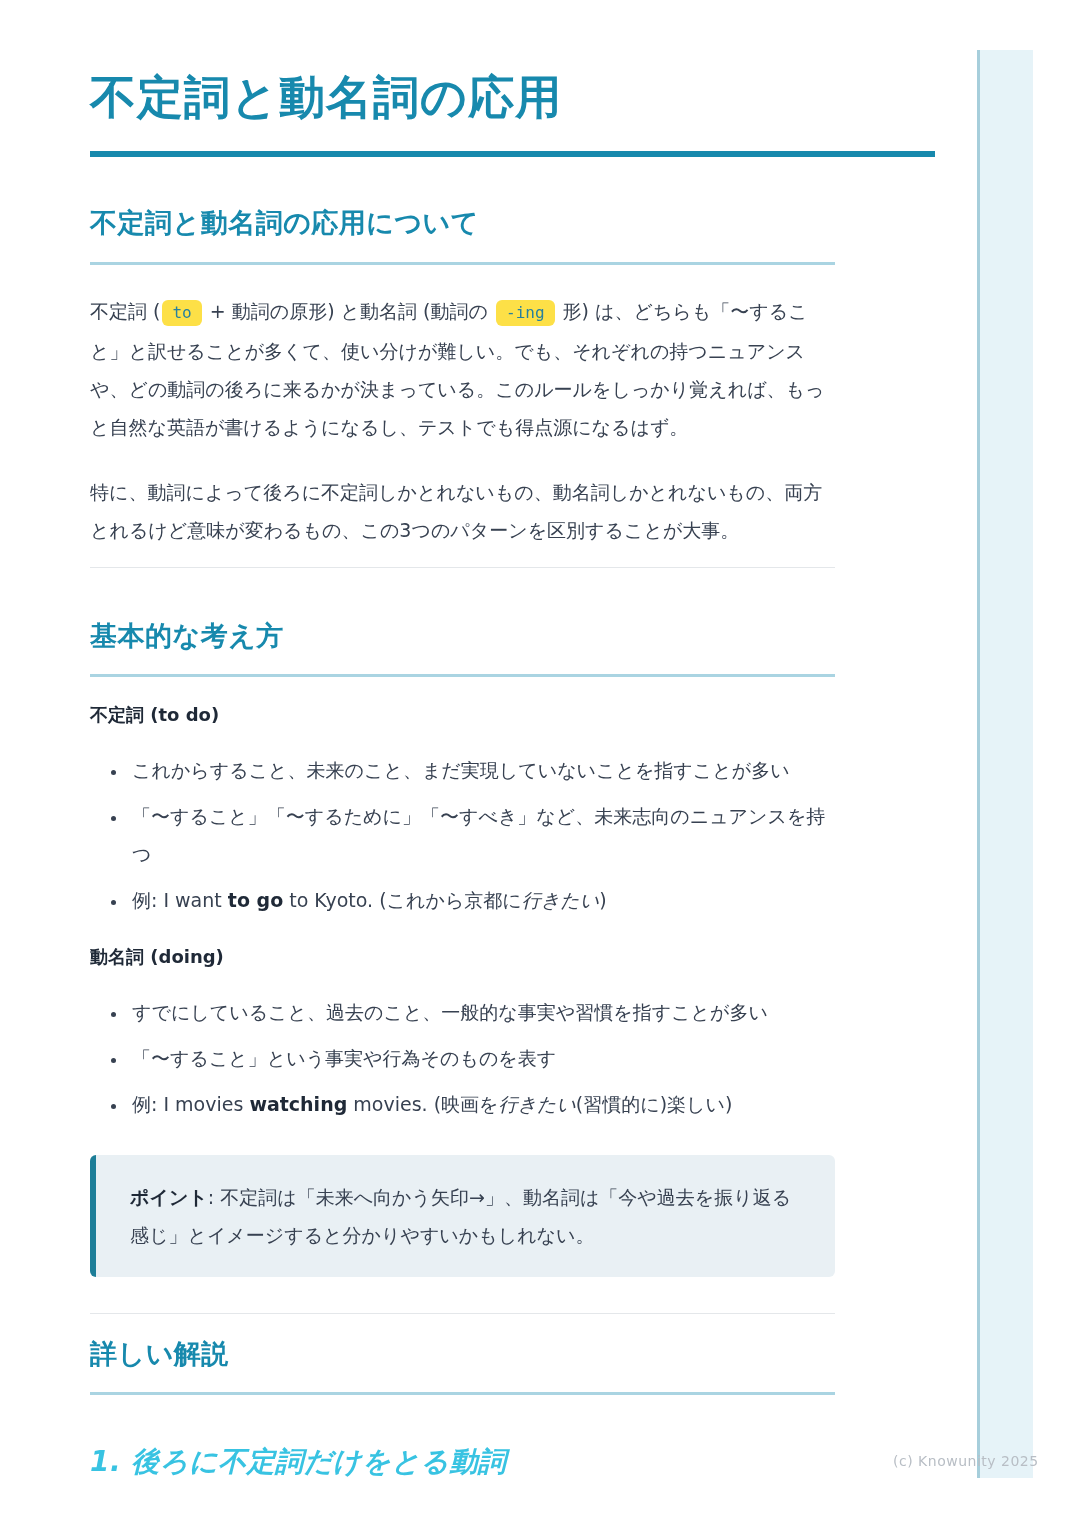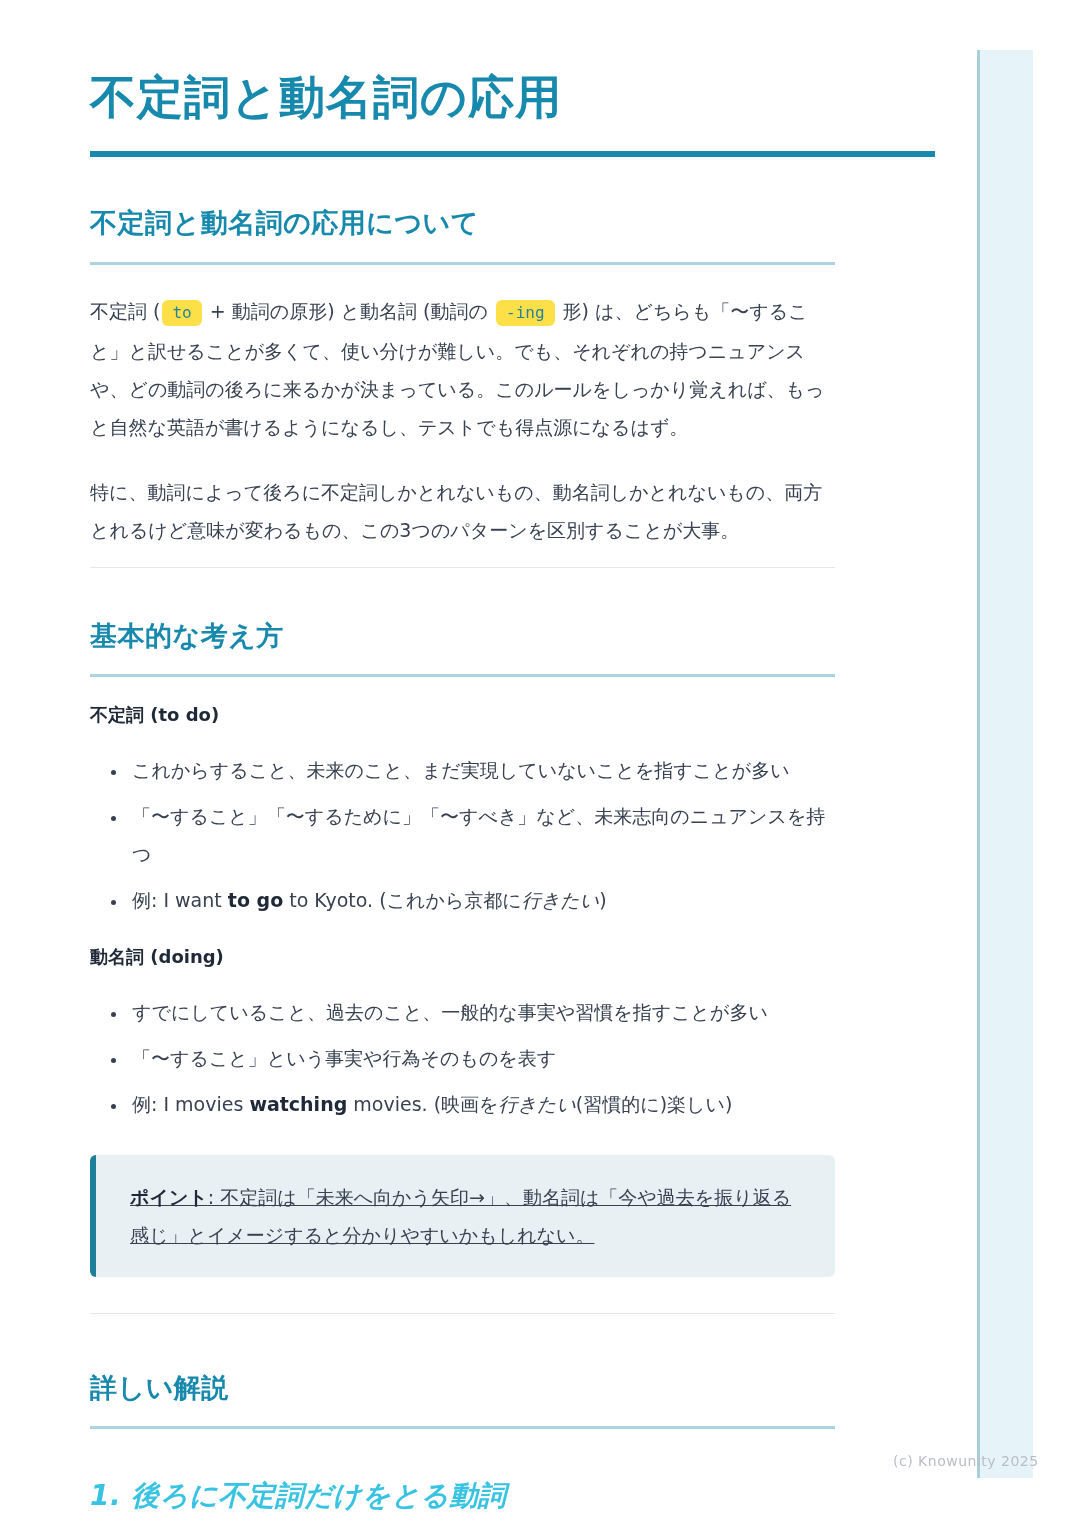--- a/index.html
+++ b/index.html
@@ -36,21 +36,21 @@
     font-size: 27px;
     line-height: 1.2;
     font-weight: 800;
     color: #1789ad;
     letter-spacing: 0.5px;
     padding-bottom: 22px;
     border-bottom: 3px solid #aad4e2;
   }
   .intro h2.section-heading { margin-top: 50px; }
   .basics h2.section-heading { margin-top: 52px; }
-  .details h2.section-heading { margin-top: 58px; }
+  .details h2.section-heading { margin-top: 24px; }
   p.body-text {
     margin: 27px 0 0;
     font-size: 19px;
     line-height: 38px;
   }
   code.chip {
     font-family: "DejaVu Sans Mono", "Liberation Mono", monospace;
     font-size: 16px;
     color: #27809e;
     background: #fde047;
@@ -79,21 +79,20 @@
     margin-top: 32px;
     background: #e9f0f4;
     border-left: 6px solid #1d7e98;
     border-radius: 6px;
     padding: 23px 30px 23px 34px;
   }
   .callout p {
     margin: 0;
     font-size: 19px;
     line-height: 38px;
-    text-decoration: underline;
   }
   .callout .callout-label { font-weight: 700; color: #1f2937; }
   hr.divider {
     border: none;
     border-top: 1px solid #e4e7ea;
     margin: 0;
   }
   hr.divider-1 { margin-top: 18px; }
   hr.divider-2 { margin-top: 36px; }
   h3.sub-heading {

